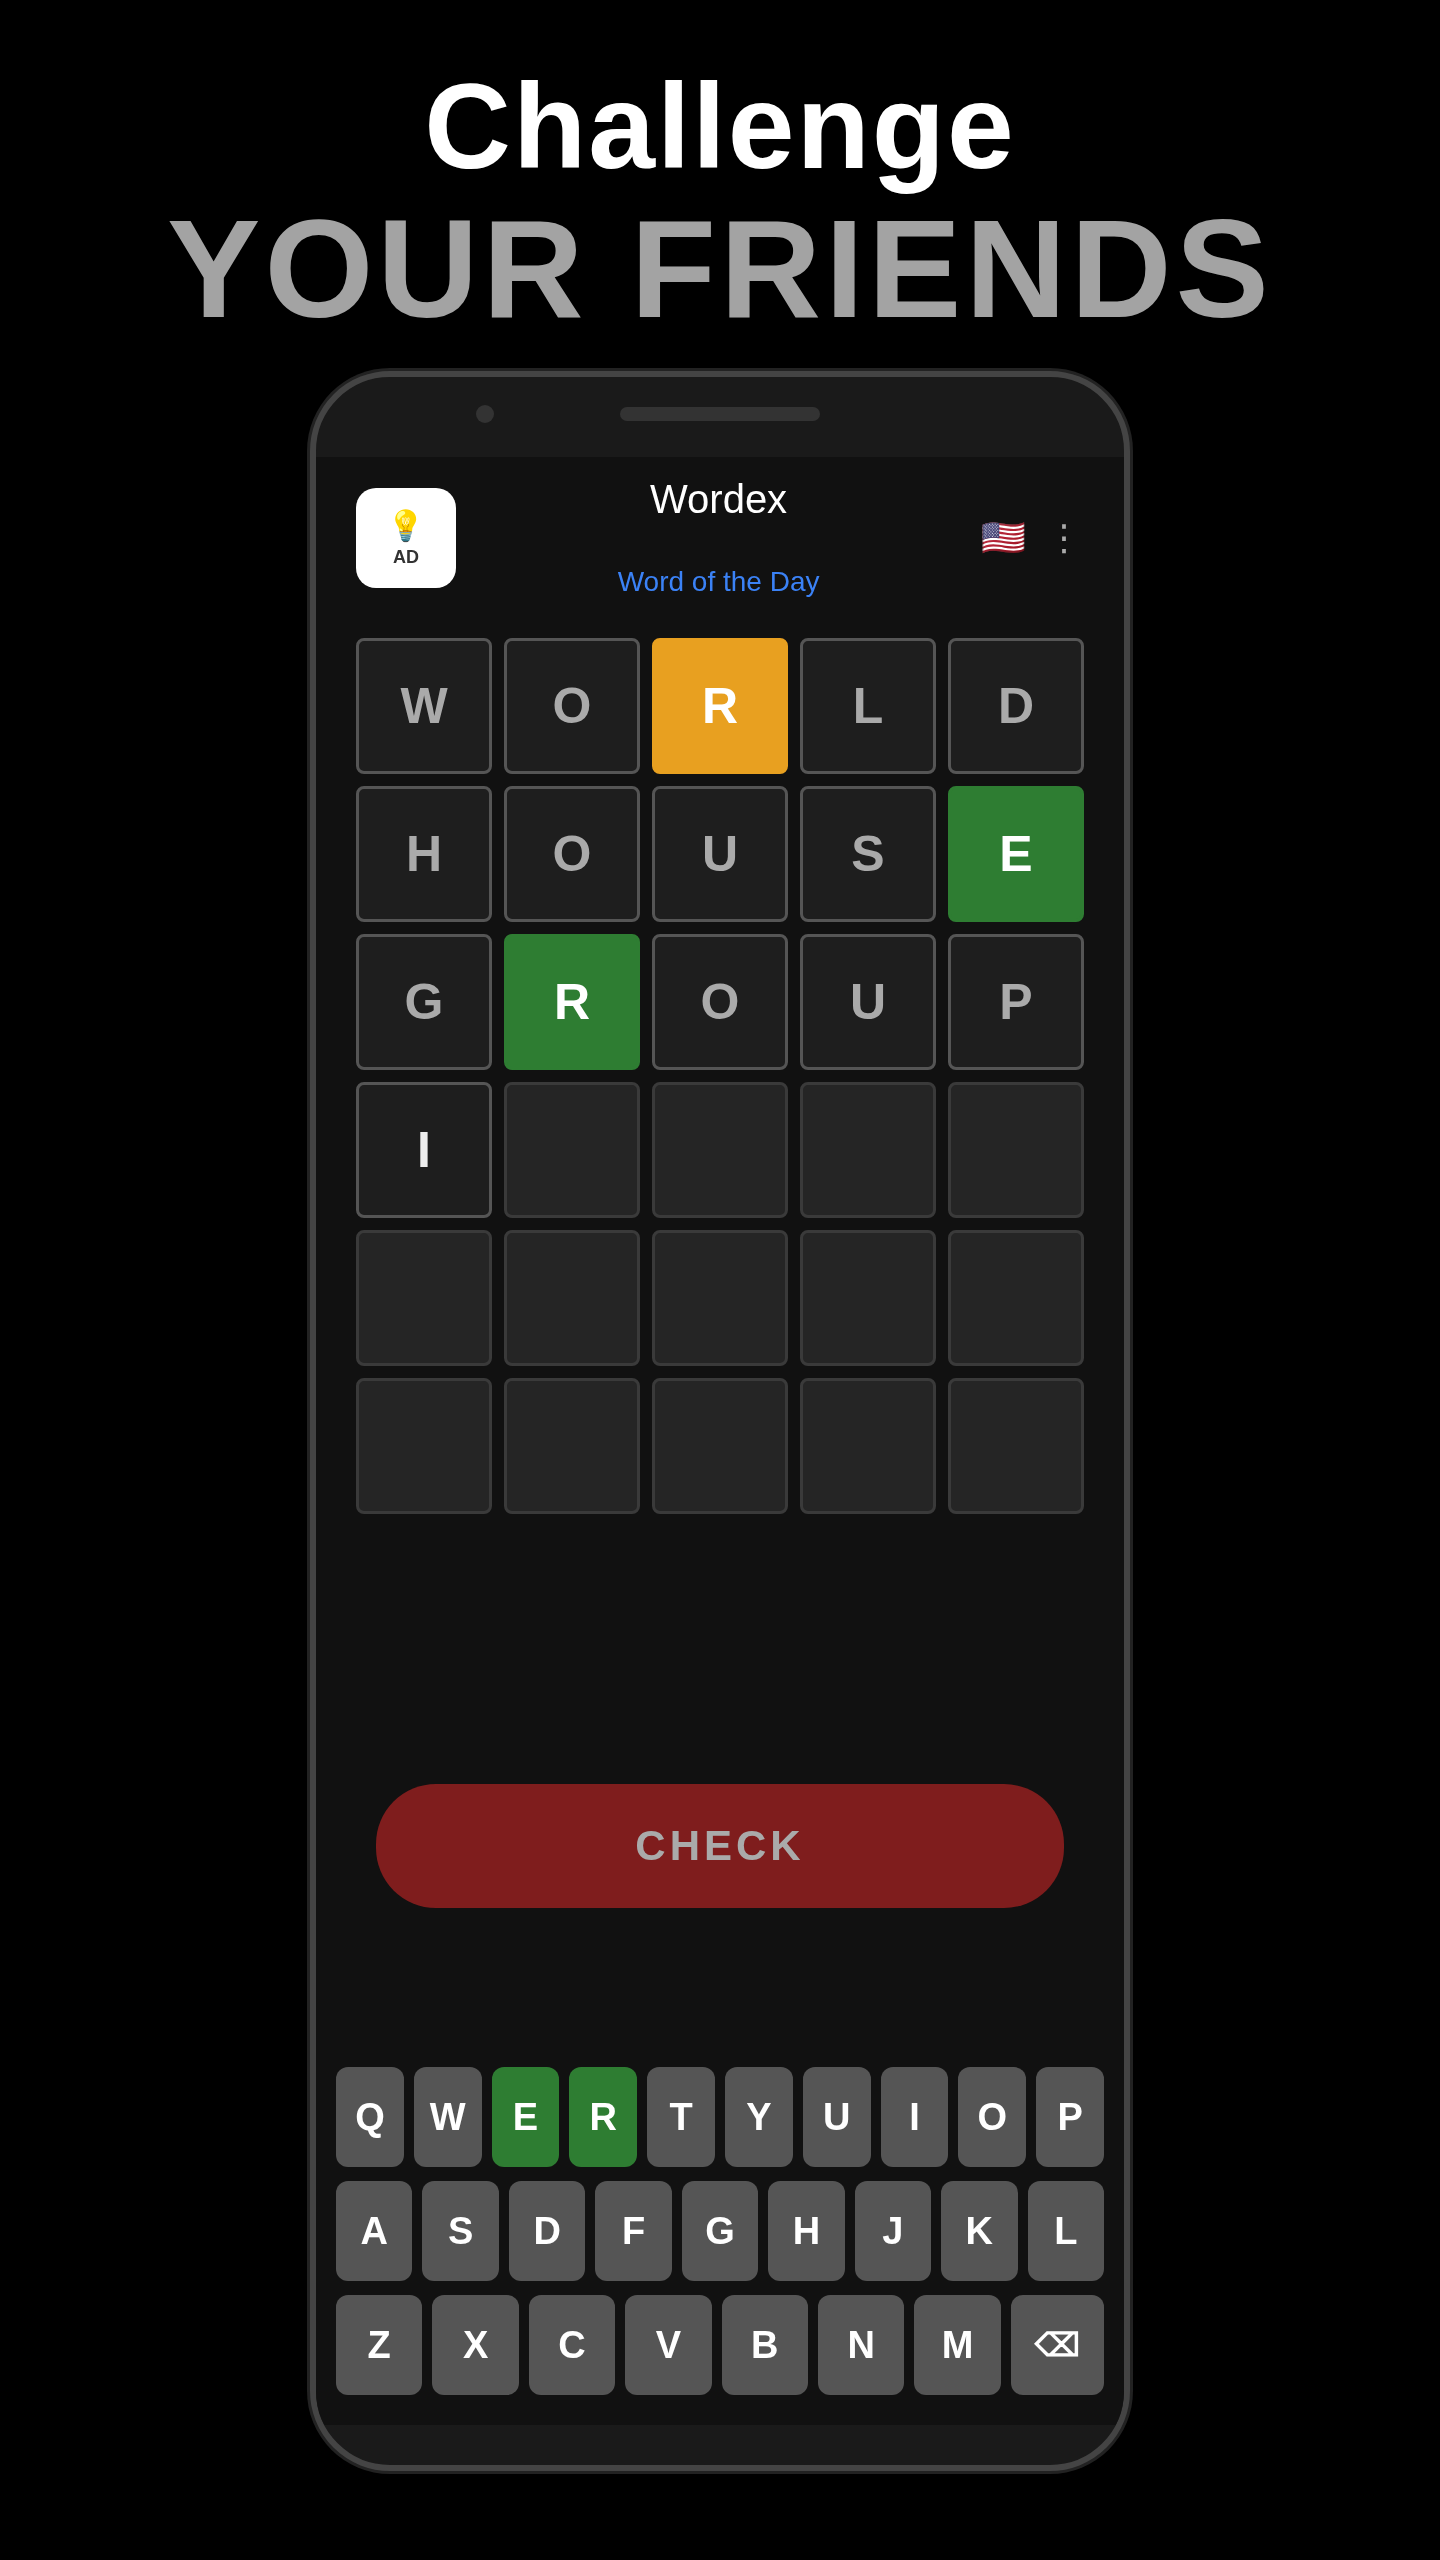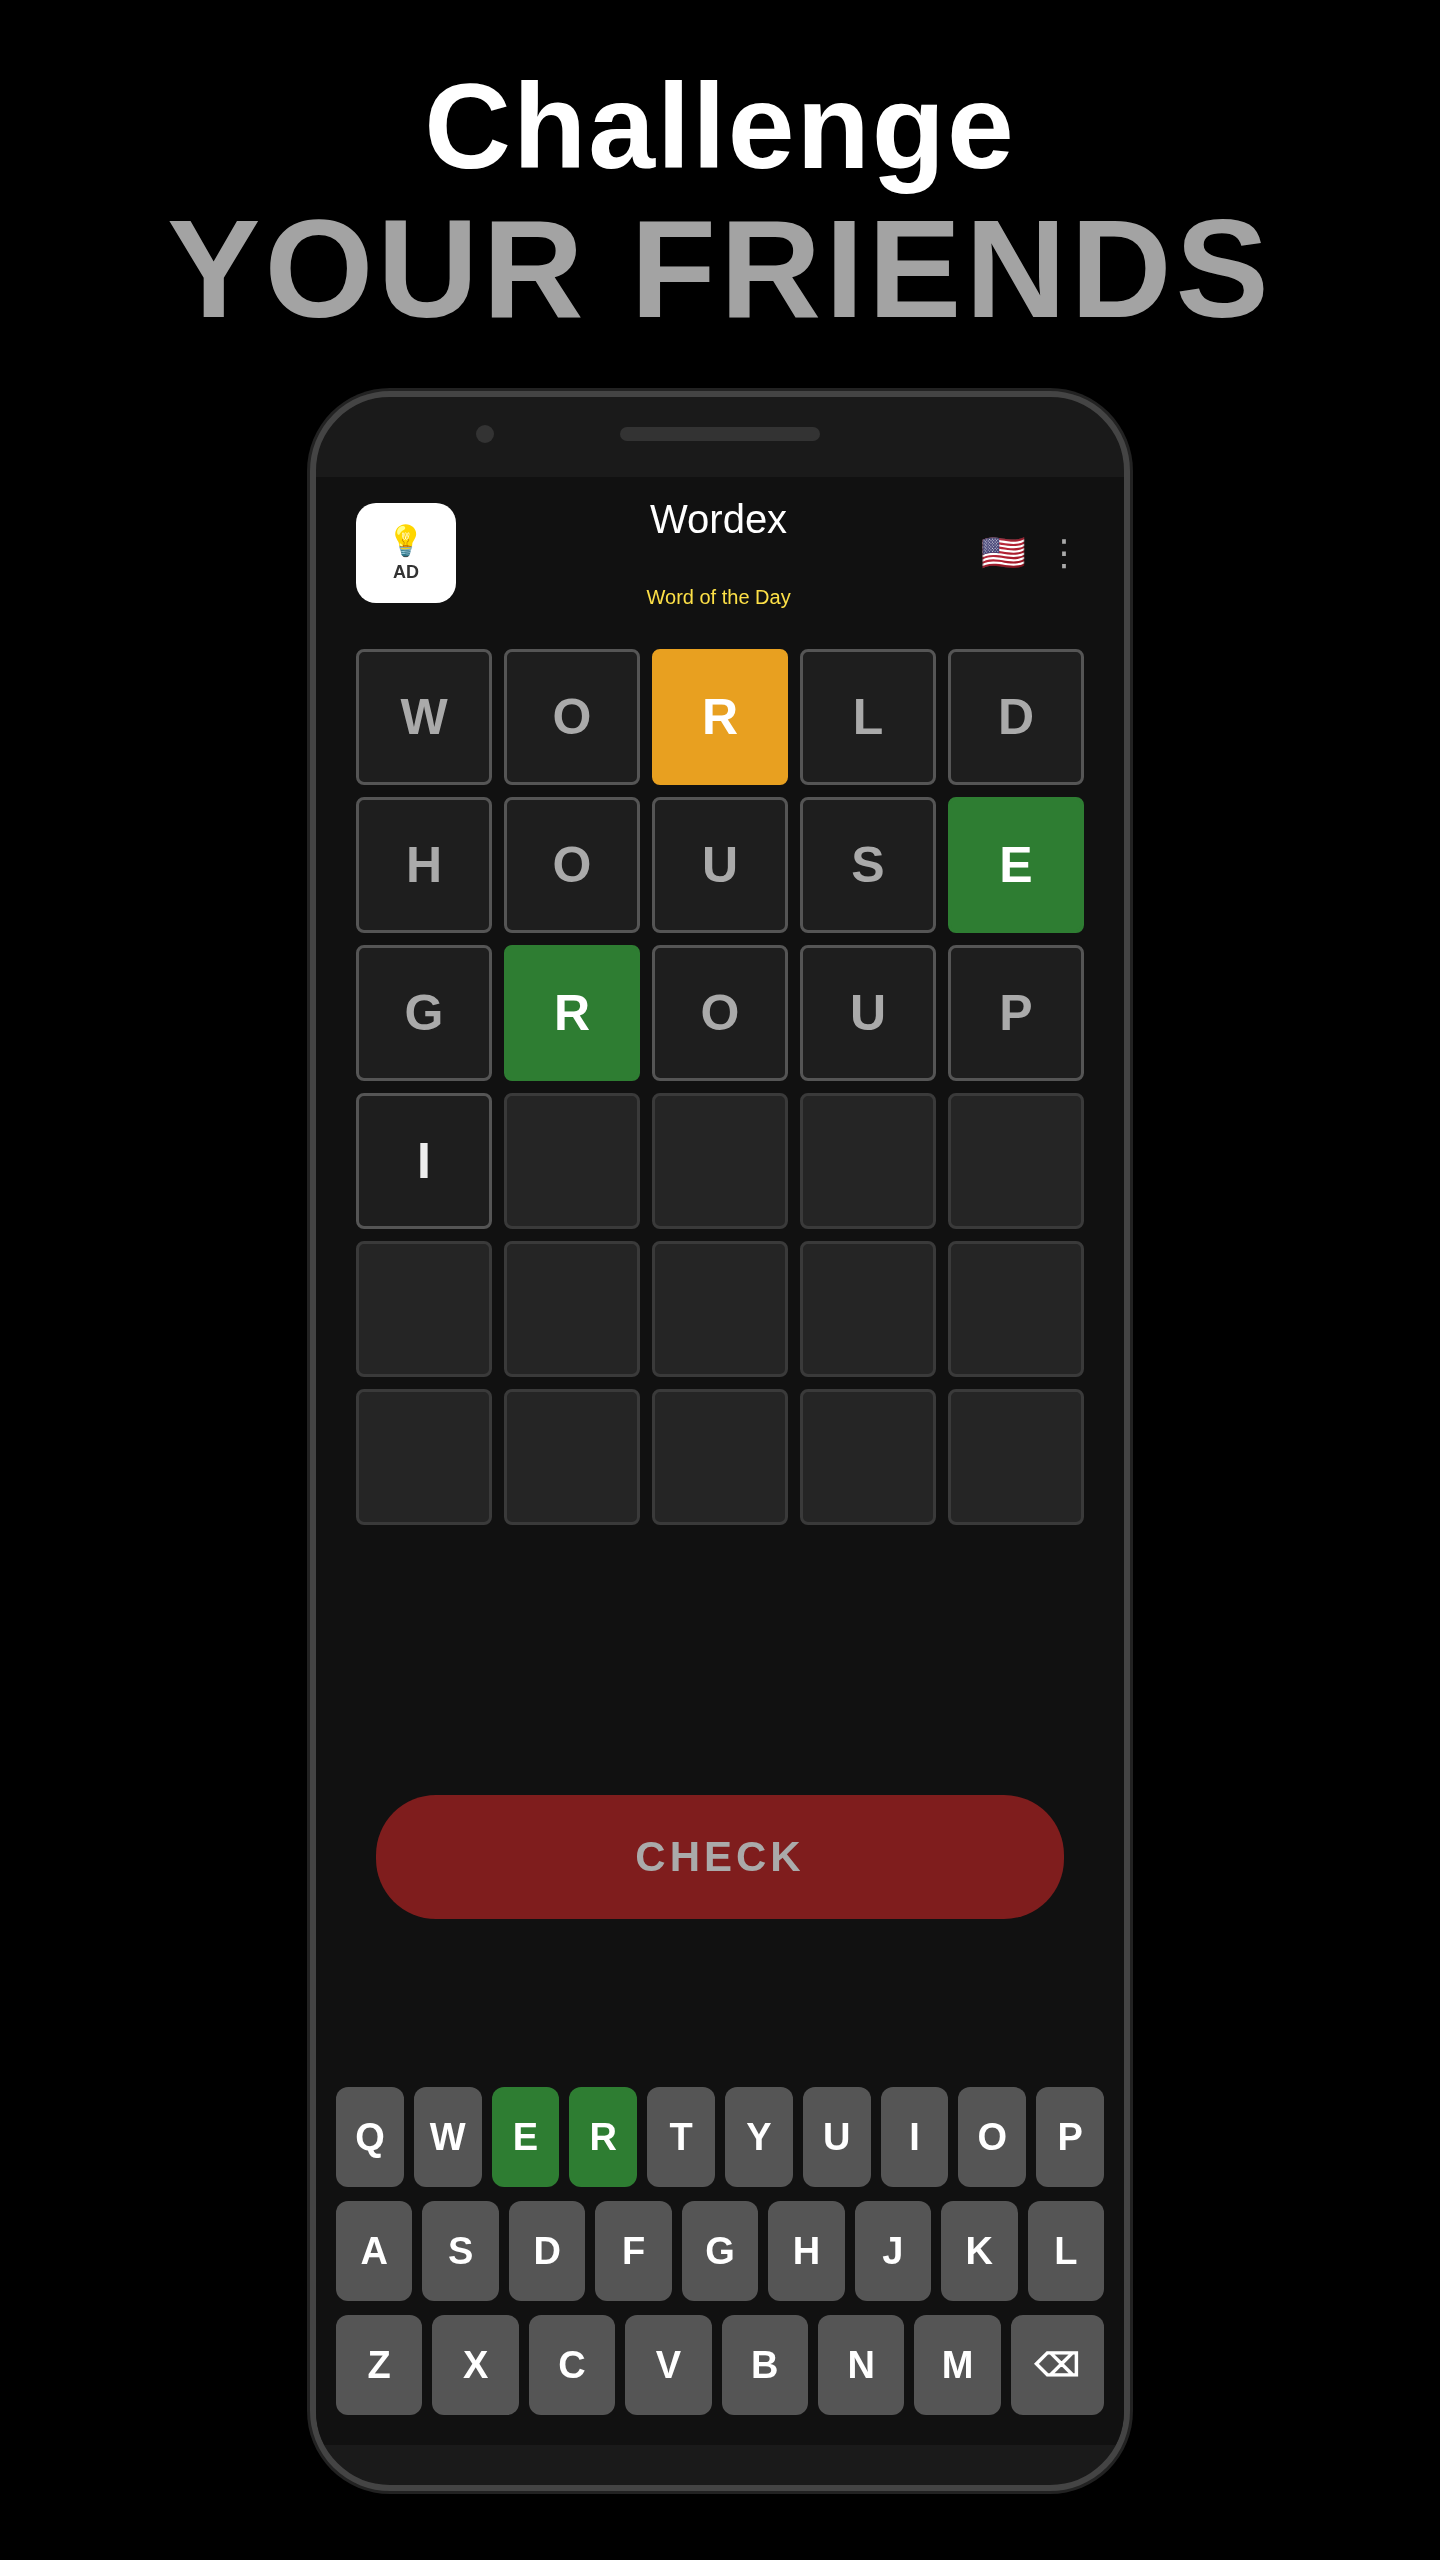--- a/index.html
+++ b/index.html
@@ -12,21 +12,21 @@
       display: flex;
       flex-direction: column;
       align-items: center;
     }
 
     
     .header-area {
       width: 100%;
       text-align: center;
       padding-top: 60px;
-      padding-bottom: 45px;
+      padding-bottom: 25px;
     }
 
     .challenge-text {
       color: #fff;
       font-size: 120px;
       font-weight: 800;
       letter-spacing: 2px;
       line-height: 1.1;
     }
 
@@ -133,22 +133,22 @@
       flex: 1;
     }
 
     .app-title {
       color: #fff;
       font-size: 40px;
       font-weight: 500;
     }
 
     .app-subtitle {
-      color: #fde047;
-      font-size: 20px;
+      color: #3b82f6;
+      font-size: 28px;
       margin-top: 44px;
     }
 
     .header-icons {
       display: flex;
       align-items: center;
       gap: 20px;
     }
 
     .flag-icon {

